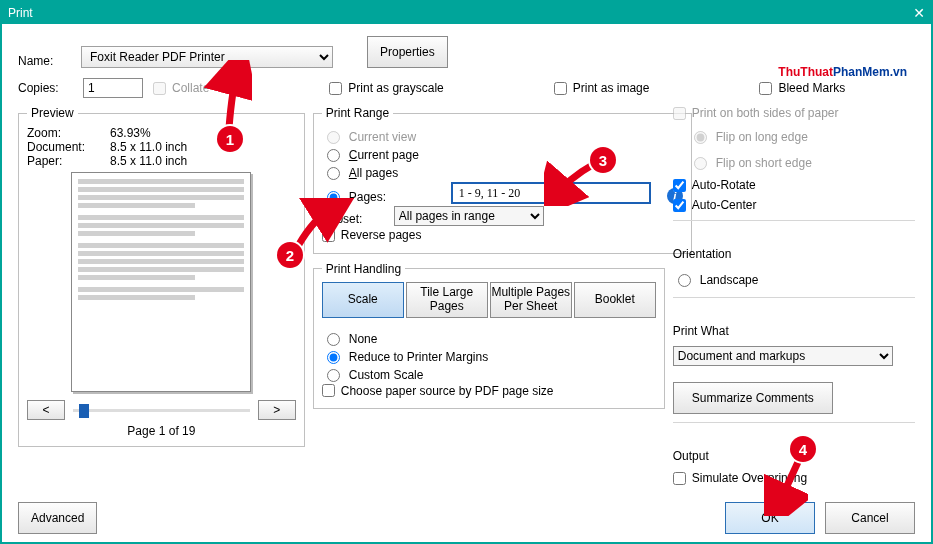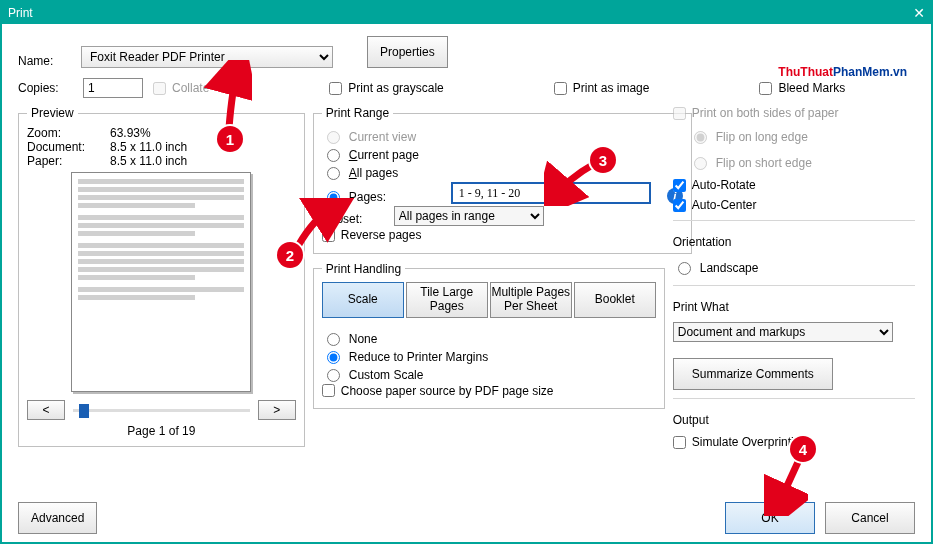--- a/index.html
+++ b/index.html
@@ -37,21 +37,21 @@
 .col-mid { width: 352px; display: flex; flex-direction: column; gap: 8px; }
 .radio-row { display: flex; align-items: flex-end; gap: 6px; margin: 2px 0; }
 .radio-row.disabled { color: #999; }
 .pages-input { width: 200px; height: 22px; border: 2px solid #1a5fb4; padding: 0 6px; font-family: Tahoma; }
 .info-icon { width:16px; height:16px; border-radius:50%; background:#1a6fd6; color:#fff; font-weight:bold; font-style:italic; display:inline-flex; align-items:center; justify-content:center; font-size:11px; }
 .subset-sel { width: 150px; height: 20px; border: 1px solid #8a8a8a; background:#f6f6f6; }
 .tabs { display: flex; gap: 2px; }
 .tab { flex: 1; height: 36px; border: 1px solid #8a8a8a; background: linear-gradient(#fdfdfd,#e6e6e6); display:flex; align-items:center; justify-content:center; text-align:center; line-height:1.1; cursor:pointer; }
 .tab.active { background: linear-gradient(#dfeefb,#bfd9f2); border-color:#2a6fb5; }
 .col-right { width: 245px; display: flex; flex-direction: column; gap: 6px; }
-.group-title { margin: 4px 0 2px 0; }
+.group-title { margin: 16px 0 2px 0; }
 hr.sep { border:none; border-top:1px solid #d6d6d6; margin: 2px 0 4px 0; }
 .right-sel { width: 220px; height: 20px; border: 1px solid #8a8a8a; background:#f6f6f6; }
 .footer { position:absolute; left:0; right:0; bottom:8px; display:flex; justify-content:space-between; padding: 0 16px; }
 .footer .right { display:flex; gap:10px; }
 .btn.wide { width: 90px; }
 
 
 .badge { position:absolute; width:26px; height:26px; border-radius:50%; background:#e2001a; color:#fff; display:flex; align-items:center; justify-content:center; font-size:15px; font-weight:bold; box-shadow:0 0 0 2px #fff; z-index:10; }
 .arrow { position:absolute; z-index:9; }
 .arrow svg { display:block; }

